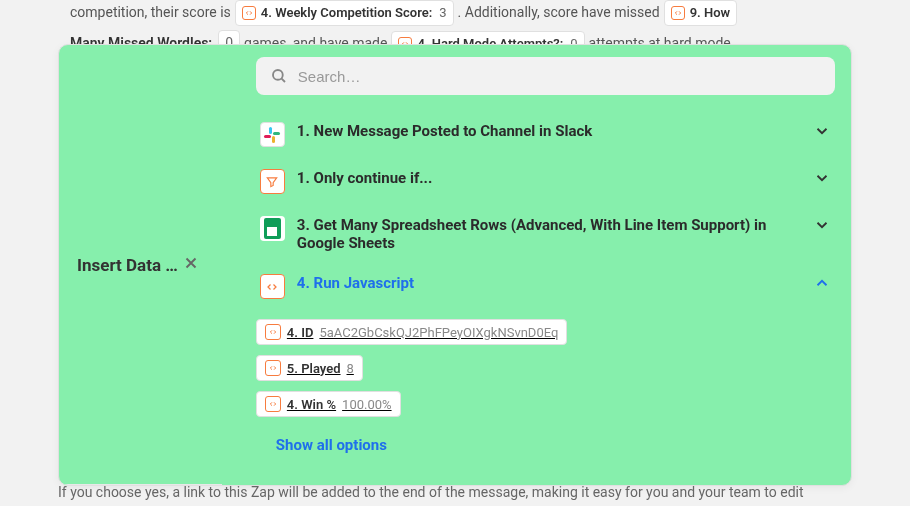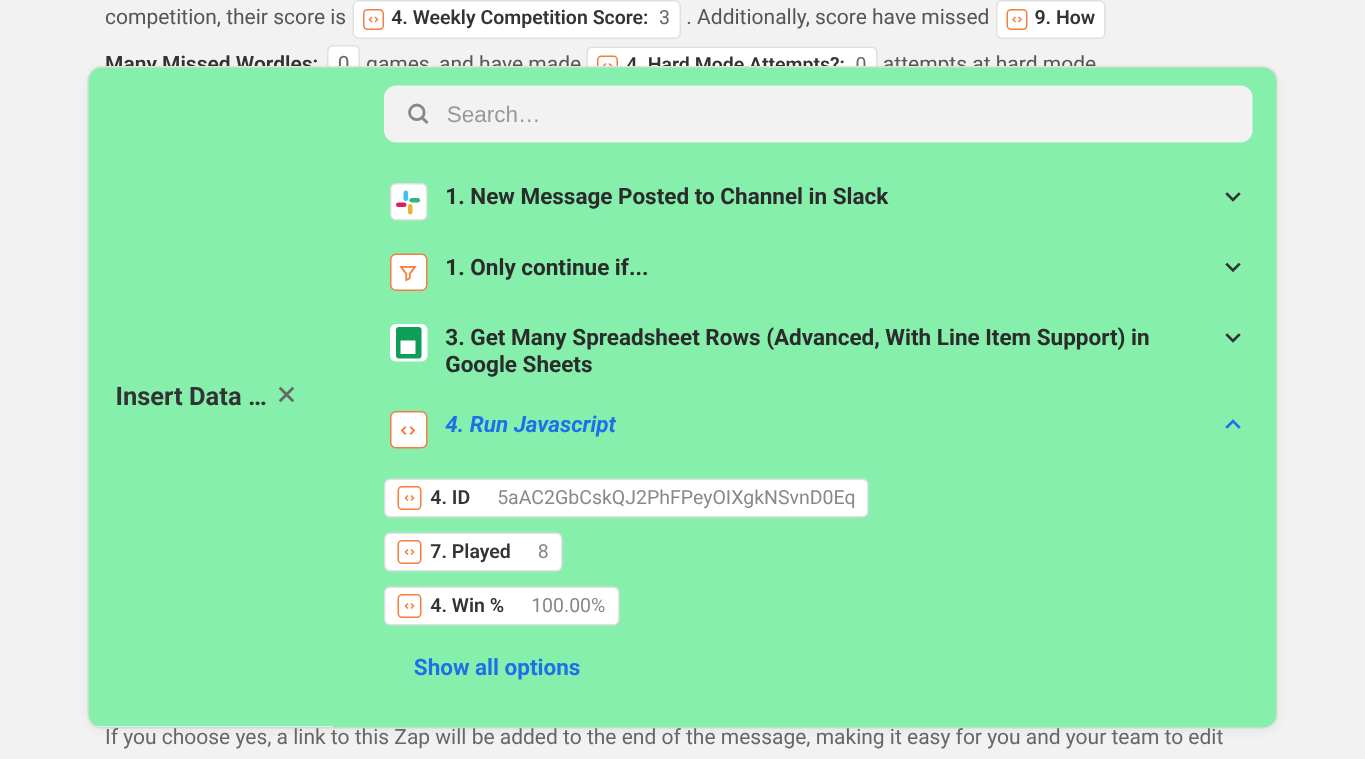--- a/index.html
+++ b/index.html
@@ -135,42 +135,43 @@
       border: 1px solid #e0e0e0;
       background: #fff;
     }
     .step-icon.code { border-color: #f77c3f; }
     .step-label {
       flex: 1;
       font-size: 15px;
       font-weight: 700;
       color: #2b2b2b;
     }
-    .step-label.active { color: #1f6feb; font-style: italic; }
+    .step-label.active { color: #1f6feb; }
     .chevron { width: 18px; height: 18px; color: #333; }
 
     .field-list {
       padding-left: 0;
       margin-top: 4px;
     }
     .field-pill {
       display: inline-flex;
       align-items: center;
       background: #fff;
       border: 1px solid #e0e0e0;
       border-radius: 4px;
       padding: 4px 8px;
       font-size: 13px;
       gap: 6px;
       margin: 5px 0;
       cursor: pointer;
+      text-decoration: underline;
     }
     .field-pill .pill-icon { width: 16px; height: 16px; }
     .field-label { font-weight: 600; color: #333; }
-    .field-value { color: #888; margin-left: 12px; }
+    .field-value { color: #888; }
 
     .show-all {
       color: #1f6feb;
       font-weight: 700;
       font-size: 15px;
       padding: 14px 20px 6px;
       cursor: pointer;
       display: inline-block;
     }
 
@@ -184,21 +185,21 @@
 
     .sheets-icon {
       width: 17px; height: 21px; background: #0f9d58; border-radius: 2px;
       display:flex; align-items:flex-end; justify-content:center; padding-bottom:3px;
     }
     .sheets-icon .grid { width:10px; height:9px; background:#fff; }
 
     .bottom-text {
       position: absolute;
       bottom: 6px;
-      left: 68px;
+      left: 56px;
       right: 58px;
       color: #666;
       font-size: 14px;
       padding: 0 2px;
     }
   </style>
 </head>
 <body>
 
 <div class="background-text">
@@ -320,21 +321,21 @@
           <span class="field-value">5aAC2GbCskQJ2PhFPeyOIXgkNSvnD0Eq</span>
         </div>
       </div>
       <div>
         <div class="field-pill">
           <span class="pill-icon">
               <svg viewBox="0 0 24 24" fill="none" stroke="#f77c3f" stroke-width="3">
                 <path d="M9 7l-5 5 5 5M15 7l5 5-5 5"></path>
               </svg>
             </span>
-          <span class="field-label">7. Played</span>
+          <span class="field-label">5. Played</span>
           <span class="field-value">8</span>
         </div>
       </div>
       <div>
         <div class="field-pill">
           <span class="pill-icon">
               <svg viewBox="0 0 24 24" fill="none" stroke="#f77c3f" stroke-width="3">
                 <path d="M9 7l-5 5 5 5M15 7l5 5-5 5"></path>
               </svg>
             </span>

